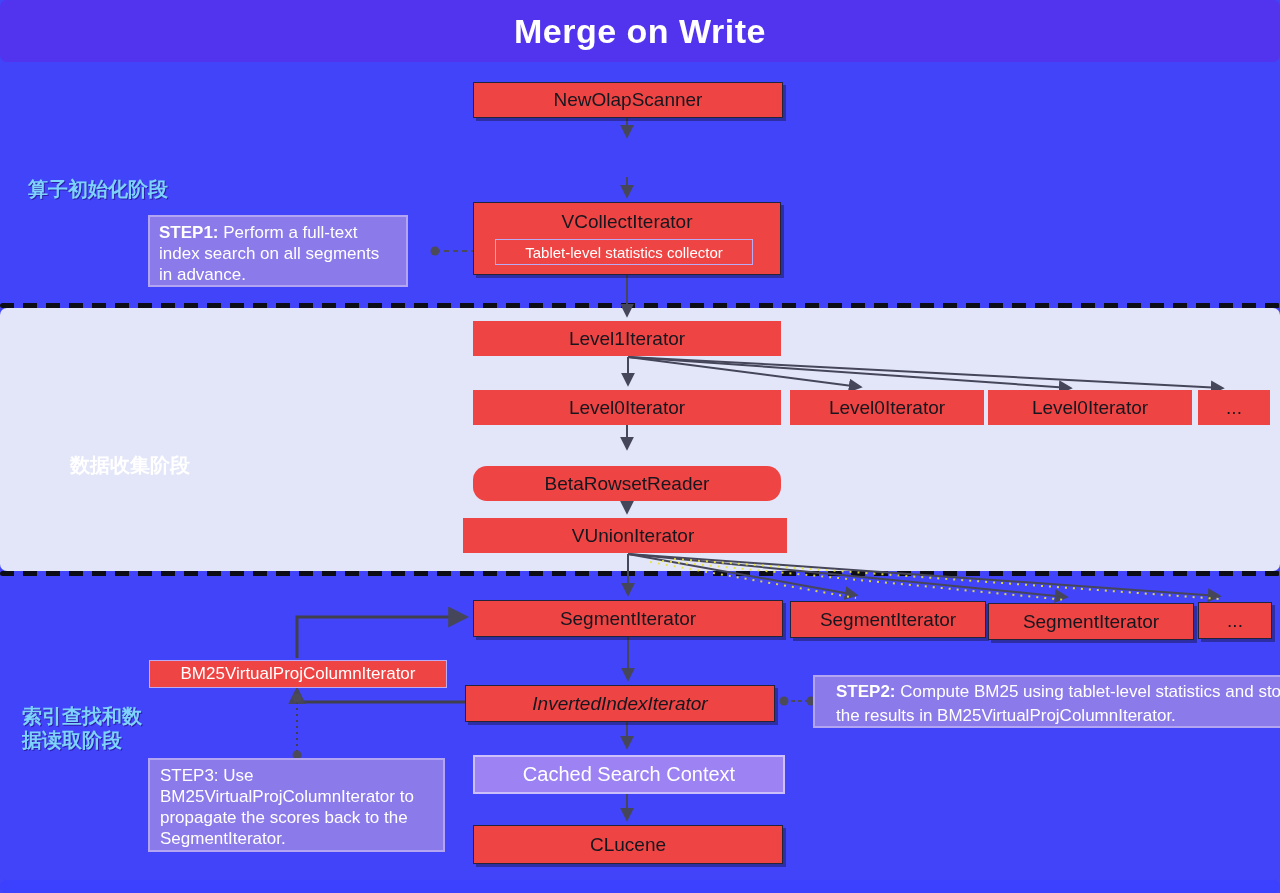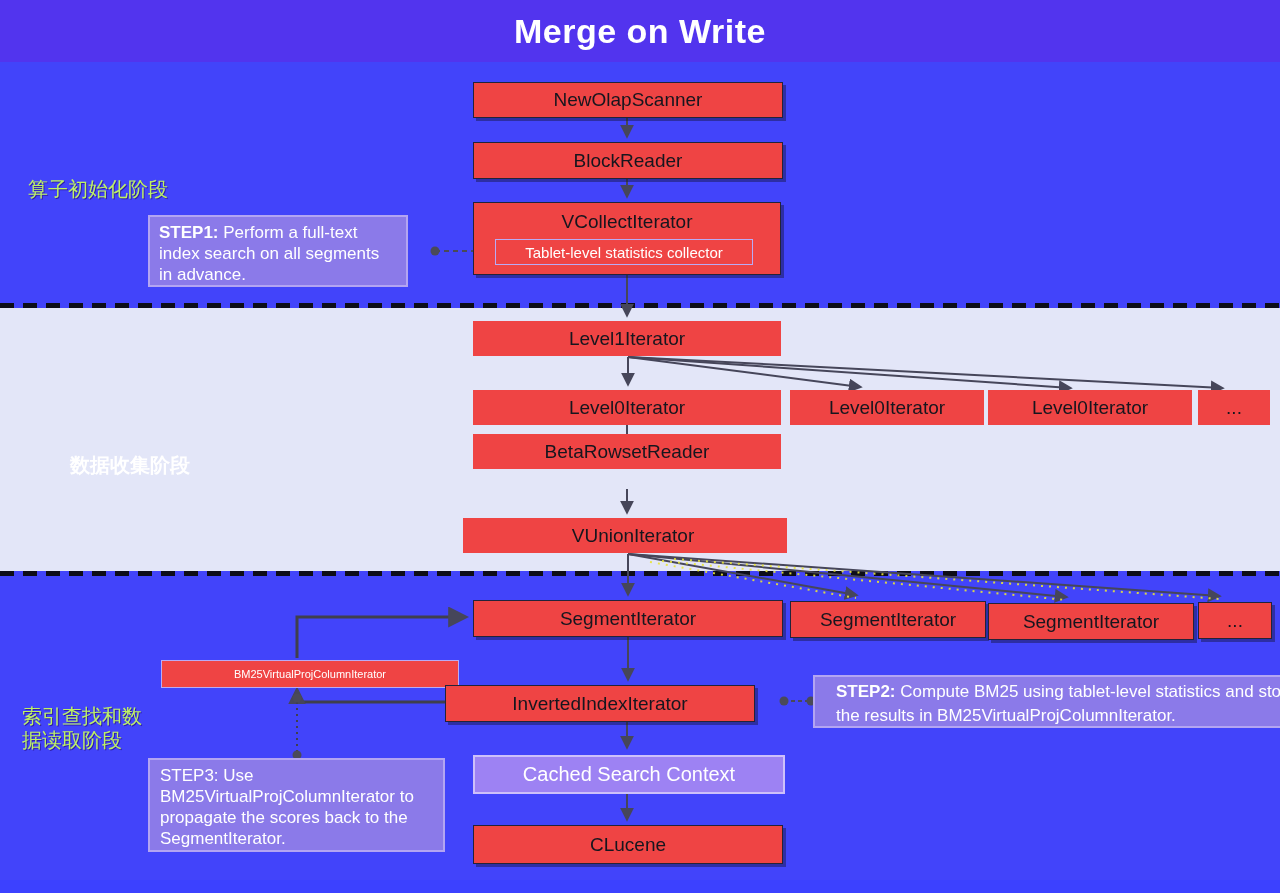--- a/index.html
+++ b/index.html
@@ -1,33 +1,33 @@
 <!DOCTYPE html>
 <html><head>
 <meta charset="utf-8">
 <style>
   html,body{margin:0;padding:0;background:#222;}
   .canvas{
     position:relative;width:1280px;height:893px;overflow:hidden;
     font-family:"Liberation Sans","DejaVu Sans",sans-serif;
     background:#4244fa;
   }
-  .layer{position:absolute;left:0;width:100%;}
+  .layer{position:absolute;left:0;width:100%;border-radius:7px;}
   .header{top:0;height:62px;background:#5234ee;display:flex;align-items:center;justify-content:center;z-index:1;}
   .title{color:#ffffff;font-size:34px;font-weight:700;letter-spacing:.5px;}
   .phase-blue1{top:62px;height:241px;background:#4244fa;z-index:0;}
   .phase-light{top:308px;height:263px;background:#e3e6f8;z-index:0;}
   .phase-blue2{top:576px;height:304px;background:#4244fa;z-index:0;}
   .footer-strip{top:880px;height:13px;background:#3c41ff;z-index:0;}
   .divider{height:5px;z-index:1;
     background:repeating-linear-gradient(90deg,#0d0d18 0px,#0d0d18 14px,transparent 14px,transparent 23px);}
   .divider-1{top:303px;}
   .divider-2{top:571px;}
 
-  .phase-label{position:absolute;z-index:3;color:#bef264;font-size:20px;font-weight:400;
+  .phase-label{position:absolute;z-index:3;color:#7dd3fc;font-size:20px;font-weight:700;
     text-shadow:1px 1px 0 rgba(43,22,150,.85);}
   .phase-label.plain{color:#ffffff;font-weight:700;text-shadow:none;margin-left:48px;}
 
   svg.overlay{position:absolute;left:0;top:0;z-index:2;pointer-events:none;}
 
   .node{position:absolute;z-index:3;display:flex;align-items:center;justify-content:center;
     background:#ef4444;color:#16161e;font-size:19px;white-space:nowrap;}
   .bordered{border:1px solid #23233a;box-shadow:3px 3px 0 rgba(20,20,60,.45);}
   .node.purple{background:#ef4444;border:1px solid #b9abf5;color:#ffffff;box-shadow:none;}
   .node.cached{background:#9d82f3;border:2px solid #cdc0fa;color:#ffffff;box-shadow:none;}
@@ -102,43 +102,42 @@
   </svg>
 
   <div class="phase-label" style="left:28px;top:176px;">算子初始化阶段</div>
   <div class="phase-label plain" style="left:22px;top:452px;">数据收集阶段</div>
   <div class="phase-label" style="left:22px;top:704px;line-height:24px;">
     <div>索引查找和数</div>
     <div>据读取阶段</div>
   </div>
 
   <div class="node bordered" style="left:473px;top:82px;width:308px;height:34px;">NewOlapScanner</div>
-  <div class="node bordered" style="left:473px;top:142px;width:308px;height:35px;">BlockReader</div>
   <div class="node bordered vcollect" style="left:473px;top:202px;width:308px;height:73px;">
     <div>VCollectIterator</div>
   </div>
   <div class="node purple" style="left:495px;top:239px;width:256px;height:24px;font-size:15px;">Tablet-level statistics collector</div>
   <div class="step-box" style="left:148px;top:215px;width:260px;height:72px;padding:5px 9px;line-height:21px;">
     <span class="bold">STEP1:</span><span> Perform a full-text index search on all segments in advance.</span>
   </div>
 
   <div class="node" style="left:473px;top:321px;width:308px;height:35px;">Level1Iterator</div>
   <div class="node" style="left:473px;top:390px;width:308px;height:35px;">Level0Iterator</div>
   <div class="node" style="left:790px;top:390px;width:194px;height:35px;">Level0Iterator</div>
   <div class="node" style="left:988px;top:390px;width:204px;height:35px;">Level0Iterator</div>
   <div class="node" style="left:1198px;top:390px;width:72px;height:35px;">...</div>
-  <div class="node" style="left:473px;top:434px;width:308px;height:35px;">BetaRowsetReader</div>
+  <div class="node" style="left:473px;top:466px;width:308px;height:35px;border-radius:14px;">BetaRowsetReader</div>
   <div class="node" style="left:463px;top:518px;width:308px;height:35px;padding-left:16px;">VUnionIterator</div>
 
   <div class="node bordered" style="left:473px;top:600px;width:308px;height:35px;">SegmentIterator</div>
   <div class="node bordered" style="left:790px;top:601px;width:194px;height:35px;">SegmentIterator</div>
   <div class="node bordered" style="left:988px;top:603px;width:204px;height:35px;">SegmentIterator</div>
   <div class="node bordered" style="left:1198px;top:602px;width:72px;height:35px;">...</div>
-  <div class="node purple" style="left:149px;top:660px;width:296px;height:26px;font-size:11px;margin-left:12px;">BM25VirtualProjColumnIterator</div>
-  <div class="node bordered" style="left:445px;top:685px;width:308px;height:35px;">InvertedIndexIterator</div>
+  <div class="node purple" style="left:149px;top:660px;width:296px;height:26px;font-size:17px;">BM25VirtualProjColumnIterator</div>
+  <div class="node bordered" style="left:465px;top:685px;width:308px;height:35px;font-style:italic;">InvertedIndexIterator</div>
   <div class="step-box" style="left:813px;top:675px;width:528px;height:53px;padding:3px 21px;line-height:24px;">
     <span class="bold">STEP2:</span><span> Compute BM25 using tablet-level statistics and store the results in BM25VirtualProjColumnIterator.</span>
   </div>
   <div class="node cached" style="left:473px;top:755px;width:308px;height:35px;font-size:20px;">Cached Search Context</div>
   <div class="step-box" style="left:148px;top:758px;width:297px;height:94px;padding:5px 10px;line-height:21px;">
     <span>STEP3:</span><span> Use BM25VirtualProjColumnIterator to propagate the scores back to the SegmentIterator.</span>
   </div>
   <div class="node bordered" style="left:473px;top:825px;width:308px;height:37px;">CLucene</div>
 
 </div>

